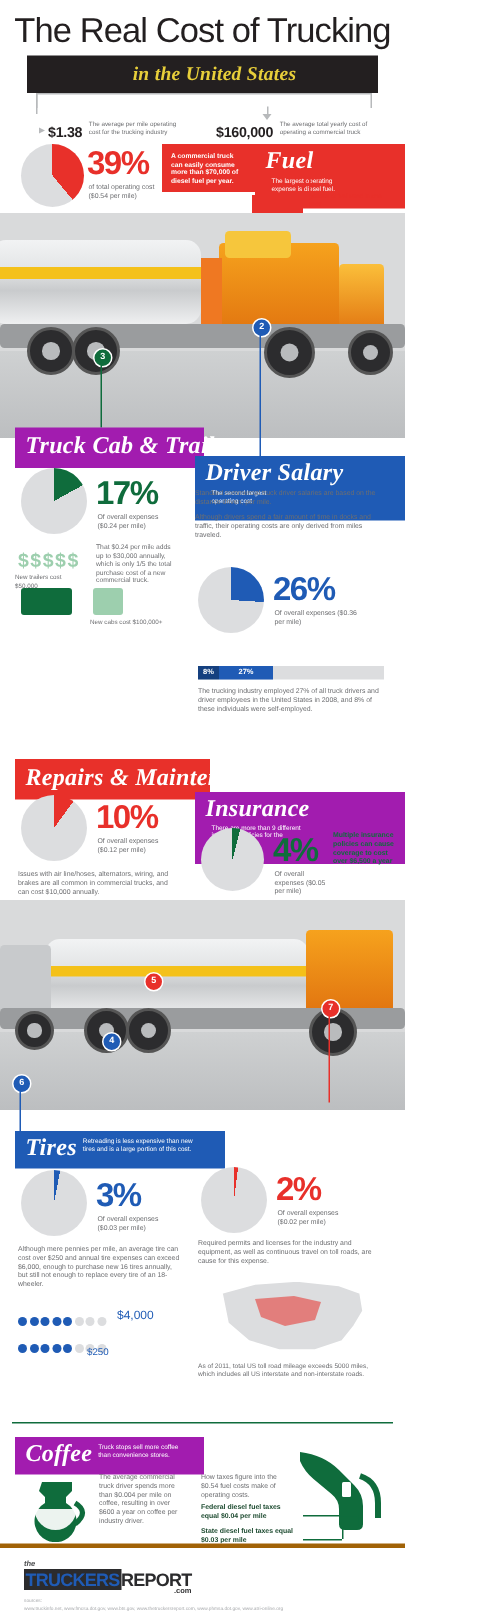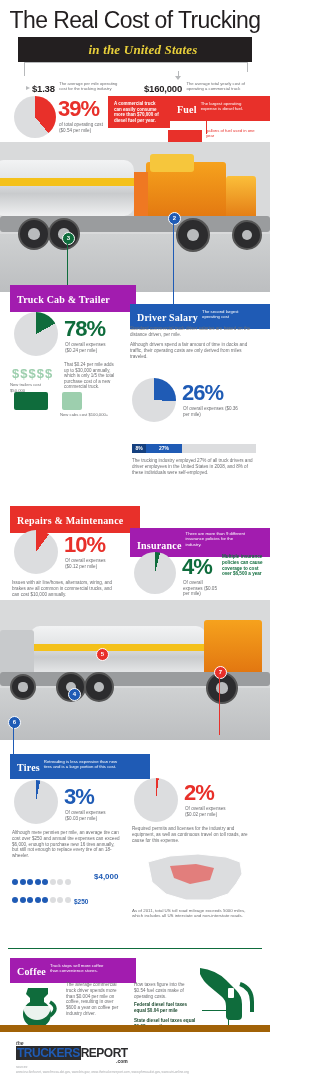--- a/index.html
+++ b/index.html
@@ -40,21 +40,21 @@
 
   .statrow{position:absolute;top:72px;left:0;width:270px;height:22px;}
   .stat{position:absolute;}
   .stat .big{font-weight:bold;font-size:9.5px;color:#231f20;letter-spacing:-0.2px;}
   .stat .desc{font-size:4.2px;line-height:5.2px;color:#6d6e71;display:inline-block;vertical-align:2px;width:66px;}
   .arrow-r{display:inline-block;width:0;height:0;border-top:2.5px solid transparent;border-bottom:2.5px solid transparent;border-left:4px solid #b7b9bb;vertical-align:middle;margin-right:2px;}
   .arrow-d{position:absolute;width:0;height:0;border-left:3px solid transparent;border-right:3px solid transparent;border-top:4px solid #b7b9bb;}
 
   
   .ribbon{position:absolute;padding:3px 7px 4px 7px;}
-  .ribbon .rtitle{font-family:"Liberation Serif",serif;font-weight:bold;font-size:10px;color:#fff;letter-spacing:0.2px;white-space:nowrap;}
+  .ribbon .rtitle{font-family:"Liberation Serif",serif;font-style:italic;font-weight:bold;font-size:16px;color:#fff;letter-spacing:0.2px;white-space:nowrap;}
   .ribbon .rsub{font-size:4.3px;line-height:5.3px;color:#fff;display:inline-block;width:74px;vertical-align:3px;margin-left:4px;}
   .red{background:#e8302a;}
   .green{background:#a21caf;}
   .blue{background:#1f5bb5;}
 
   .pct{position:absolute;font-weight:bold;font-size:22px;letter-spacing:-1px;line-height:22px;}
   .pctsub{position:absolute;font-size:4.6px;line-height:5.6px;color:#6d6e71;width:62px;}
   .para{position:absolute;font-size:4.6px;line-height:5.8px;color:#6d6e71;}
 
   .callout{position:absolute;font-size:4.5px;line-height:5.6px;font-weight:bold;color:#fff;padding:5px 6px;}
@@ -78,31 +78,31 @@
 
   
   .hbar{position:absolute;background:#dcdddf;}
   .hbar i{position:absolute;top:0;bottom:0;display:block;font-style:normal;color:#fff;font-weight:bold;font-size:5px;text-align:center;line-height:9px;}
 
   
   .circgrid{position:absolute;}
   .circgrid span{display:inline-block;width:6px;height:6px;border-radius:50%;background:#dcdddf;margin-right:1.5px;margin-bottom:1.5px;}
   .circgrid span.on{background:#1f5bb5;}
 
-  .moneylbl{position:absolute;font-weight:bold;font-size:8px;color:#1f5bb5;margin-left:16px;}
+  .moneylbl{position:absolute;font-weight:normal;font-size:8px;color:#1f5bb5;}
 
   
   .mapbox{position:absolute;}
   .mapnote{position:absolute;font-size:4.4px;line-height:5.4px;color:#6d6e71;}
 
   
   .greenline{position:absolute;background:#0f6c3c;}
 
   
-  .footer{position:absolute;left:0;bottom:0;width:270px;height:48px;background:#fff;border-top:7px solid #a16207;}
+  .footer{position:absolute;left:0;bottom:0;width:270px;height:48px;background:#fff;border-top:3px solid #a16207;}
   .logo{position:absolute;left:16px;top:8px;}
   .logo .the{font-size:5px;font-weight:bold;color:#4a4b4d;font-style:italic;}
   .logo .main{font-weight:bold;font-size:12px;letter-spacing:-0.5px;}
   .logo .main .b1{color:#1f5bb5;background:#2b2b2d;padding:0 1px;}
   .logo .main .b2{color:#2b2b2d;}
   .logo .dotcom{font-size:5px;font-weight:bold;color:#2b2b2d;text-align:right;display:block;margin-top:-2px;}
   .srcs{position:absolute;left:16px;bottom:6px;font-size:3.2px;line-height:4.4px;color:#a7a9ac;width:240px;}
   .srclbl{font-size:3.2px;color:#a7a9ac;}
 </style>
 </head>
@@ -174,21 +174,21 @@
   <div class="dot blue" style="left:168px;top:212px;width:11px;height:11px;line-height:11px;background:#1f5bb5;">2</div>
   <div class="conn" style="left:67px;top:243px;width:1px;height:42px;background:#0f6c3c;"></div>
   <div class="conn" style="left:173px;top:223px;width:1px;height:82px;background:#1f5bb5;"></div>
 
   <div class="ribbon green" style="left:10px;top:285px;width:112px;padding-top:4px;padding-bottom:5px;">
     <span class="rtitle">Truck Cab &amp; Trailer</span>
   </div>
 
   <div class="pie" style="left:14px;top:312px;width:44px;height:44px;
       background:conic-gradient(#0f6c3c 0 17%, #dcdddf 17% 100%);"></div>
-  <div class="pct" style="left:64px;top:318px;color:#0f6c3c;">78%</div>
+  <div class="pct" style="left:64px;top:318px;color:#0f6c3c;">17%</div>
   <div class="pctsub" style="left:65px;top:342px;width:52px;">Of overall expenses ($0.24 per mile)</div>
 
   <div class="dollars" style="left:12px;top:366px;">$$$$$</div>
   <div class="boxgrey" style="left:64px;top:362px;width:52px;background:transparent;padding:0;">That $0.24 per mile adds up to $30,000 annually, which is only 1/5 the total purchase cost of a new commercial truck.</div>
 
   <div class="cab-body" style="position:absolute;left:14px;top:392px;width:34px;height:18px;background:#0f6c3c;border-radius:2px;"></div>
   <div class="cab-body" style="position:absolute;left:62px;top:392px;width:20px;height:18px;background:#9dcfae;border-radius:2px;"></div>
   <div class="pctsub" style="left:10px;top:382px;width:44px;font-size:4.2px;">New trailers cost $50,000</div>
   <div class="pctsub" style="left:60px;top:412px;width:52px;font-size:4.2px;">New cabs cost $100,000+</div>
 

